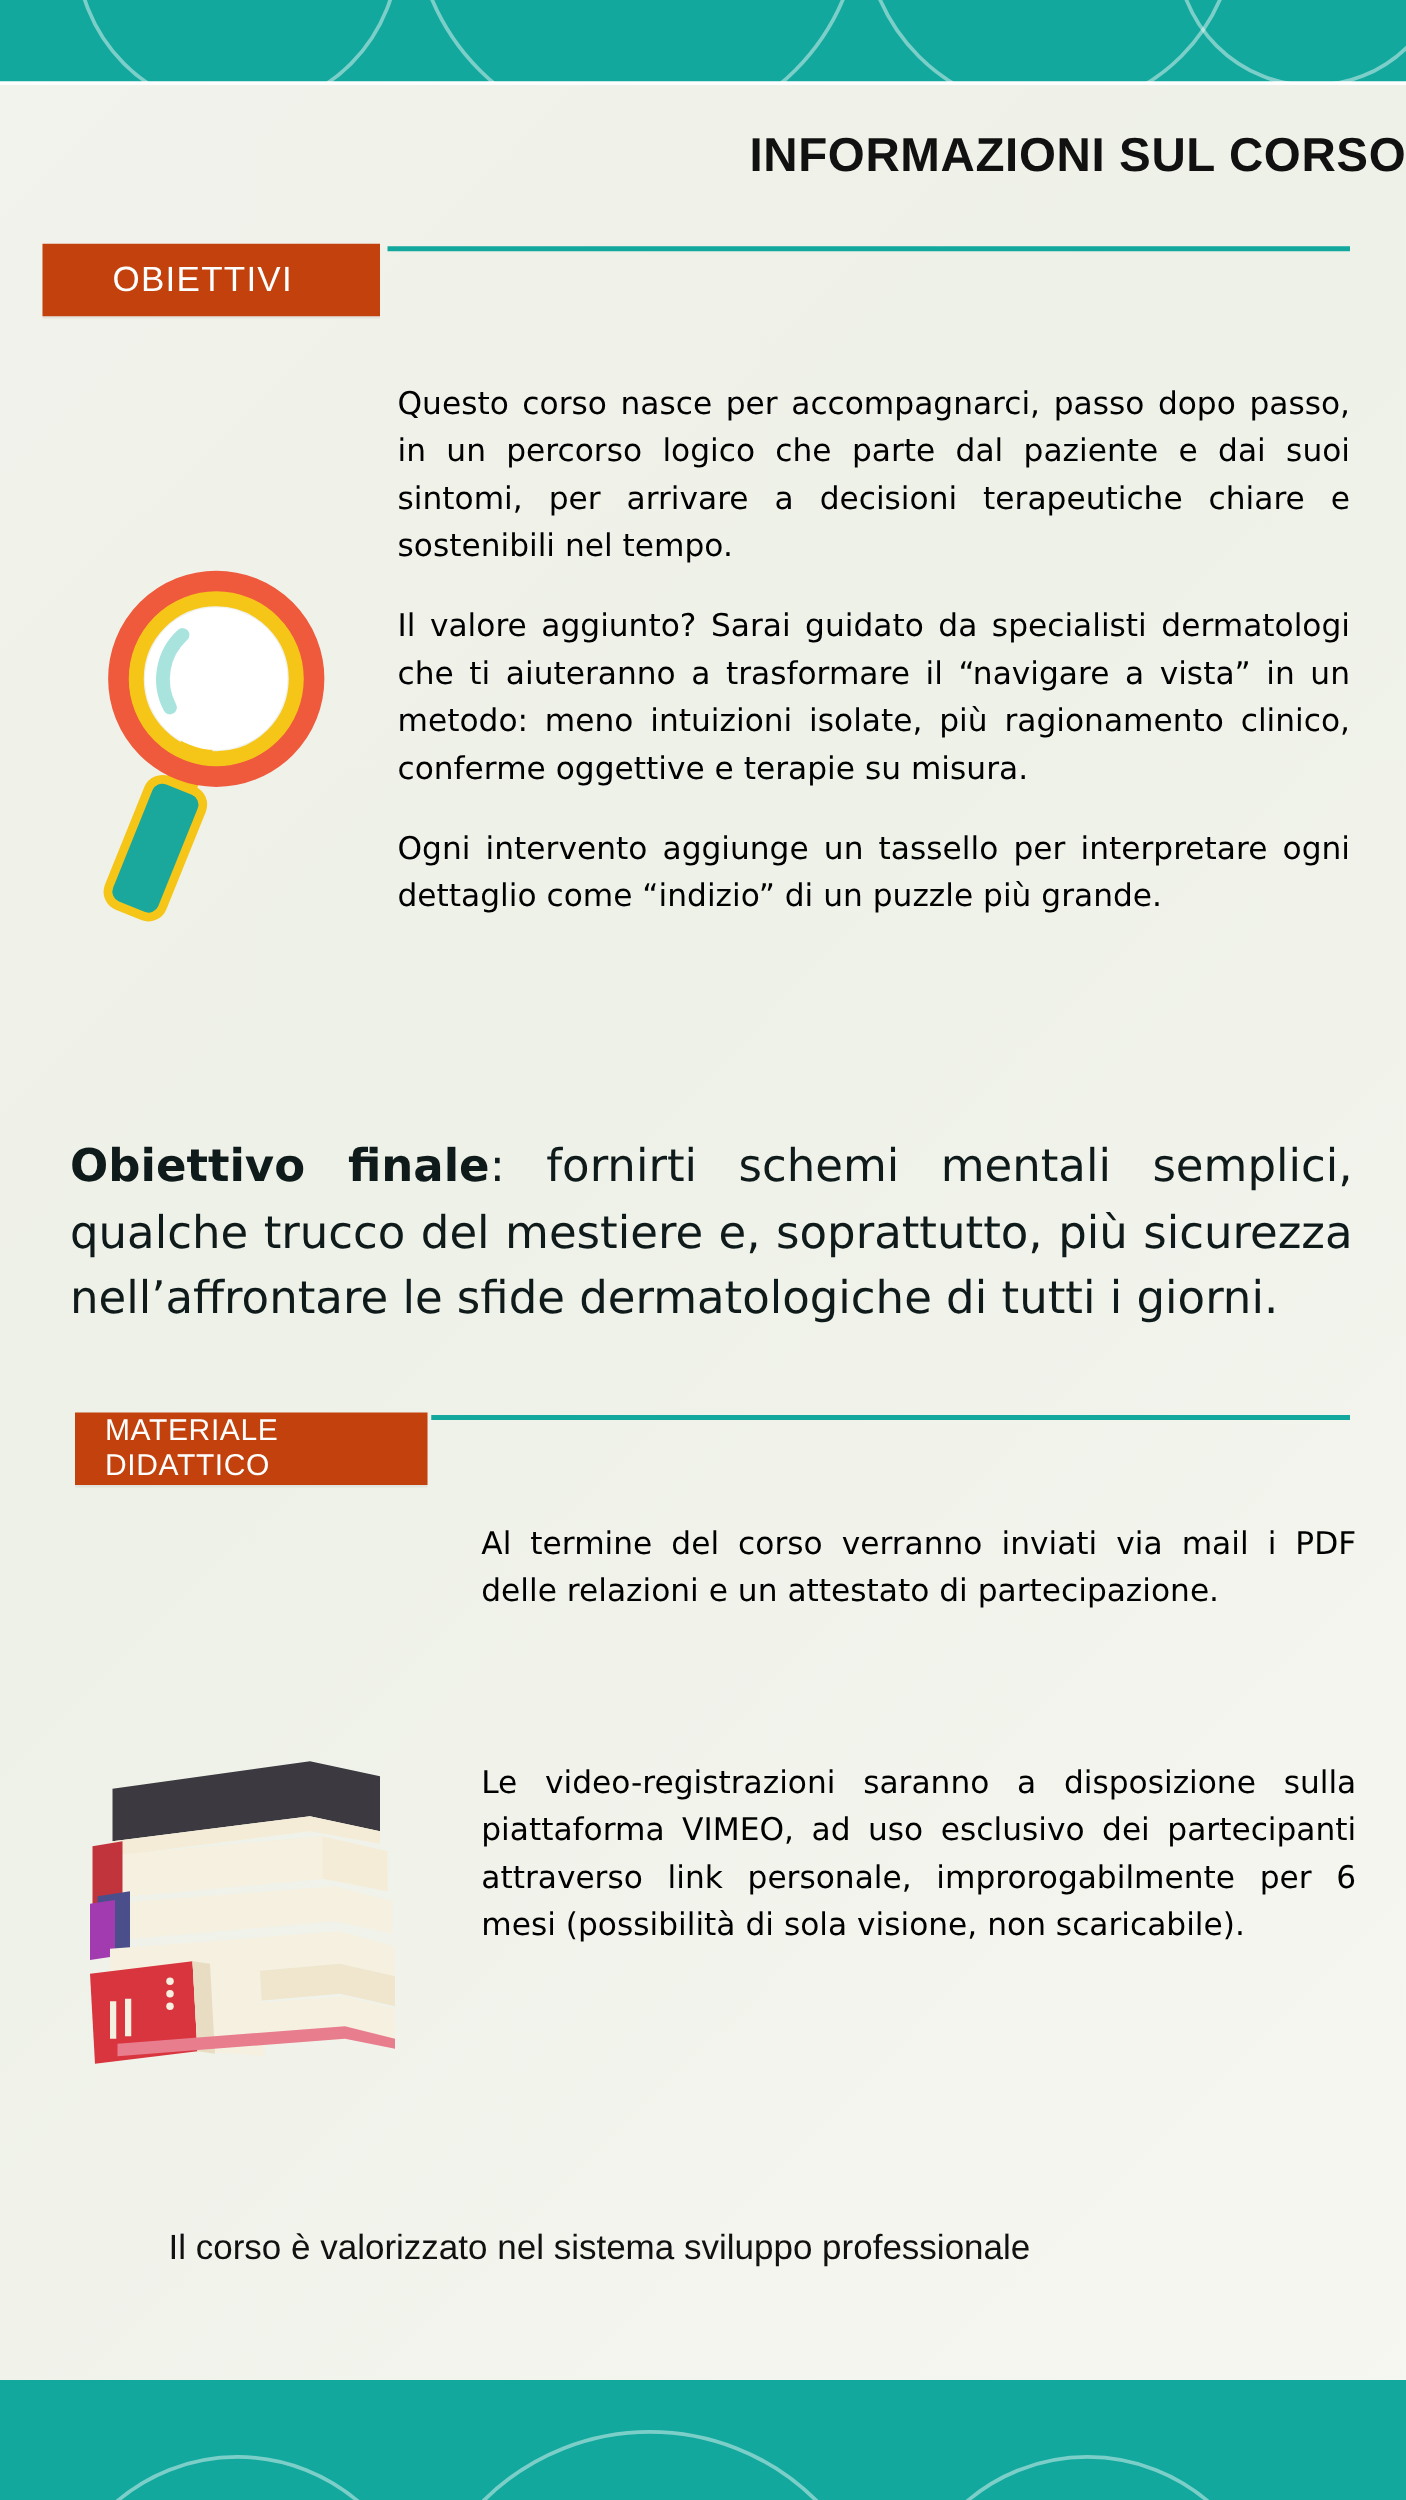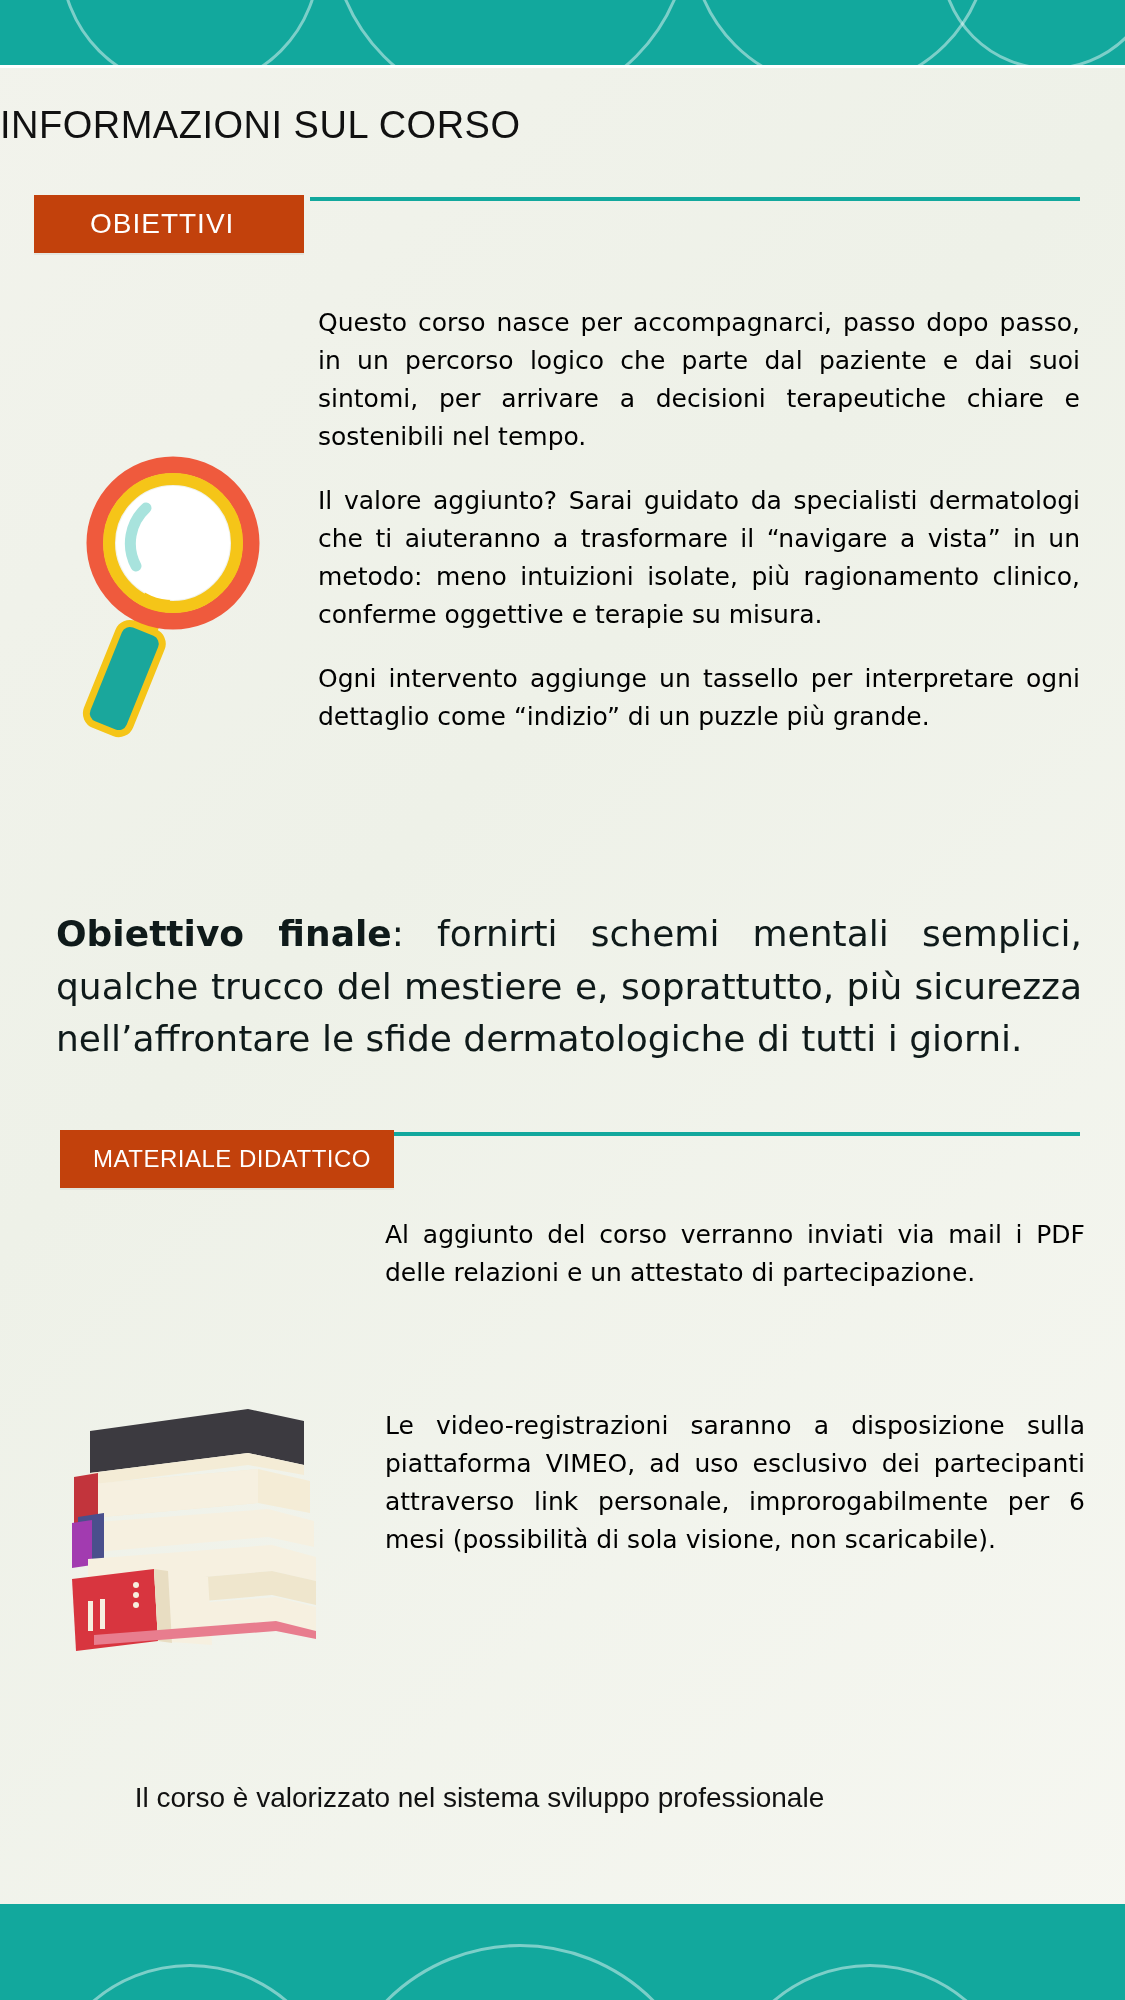--- a/index.html
+++ b/index.html
@@ -51,23 +51,23 @@
   
   .page {
     position: absolute;
     top: 68px;
     left: 0;
     width: 1125px;
     height: 1836px;
   }
 
   .page-title {
-    text-align: left;
+    text-align: right;
     font-size: 38px;
-    font-weight: normal;
+    font-weight: bold;
     letter-spacing: 0.5px;
     color: #111111;
     margin-top: 36px;
     font-family: "Liberation Sans", sans-serif;
   }
 
   
   .section-head {
     position: relative;
     margin-top: 48px;
@@ -92,22 +92,22 @@
   .tab-obiettivi {
     left: 34px;
     width: 270px;
     padding-left: 56px;
     font-size: 28px;
     letter-spacing: 1px;
     font-family: "Liberation Sans", sans-serif;
   }
   .tab-materiale {
     left: 60px;
-    width: 334px;
-    padding-left: 10px;
+    width: 282px;
+    padding-left: 24px;
     justify-content: center;
     font-size: 24px;
     letter-spacing: 0.5px;
     font-family: "Liberation Sans", sans-serif;
   }
 
   
   .block {
     position: relative;
   }
@@ -239,21 +239,21 @@
       <circle cx="78" cy="212" r="3" fill="#f6f0e0"></circle>
       <circle cx="78" cy="222" r="3" fill="#f6f0e0"></circle>
       <circle cx="78" cy="232" r="3" fill="#f6f0e0"></circle>
 
       <path d="M36 262 L218 248 L258 258 L258 266 L218 258 L36 272 Z" fill="#e87d8e"></path>
     </svg>
   </div>
 
   <div class="block" style="position:absolute; top:1148px; left:0; width:1125px;">
     <div class="col-right-2">
-      <p class="para">Al aggiunto del corso verranno inviati via mail i PDF delle relazioni e un attestato di partecipazione.</p>
+      <p class="para">Al termine del corso verranno inviati via mail i PDF delle relazioni e un attestato di partecipazione.</p>
       <p class="para" style="margin-top:115px;">Le video-registrazioni saranno a disposizione sulla piattaforma VIMEO, ad uso esclusivo dei partecipanti attraverso link personale, improrogabilmente per 6 mesi (possibilità di sola visione, non scaricabile).</p>
     </div>
   </div>
 
   <div class="footer-note" style="top:1710px;">
     <div>Il corso è valorizzato nel sistema sviluppo professionale</div>
   </div>
 
 </div>
 

